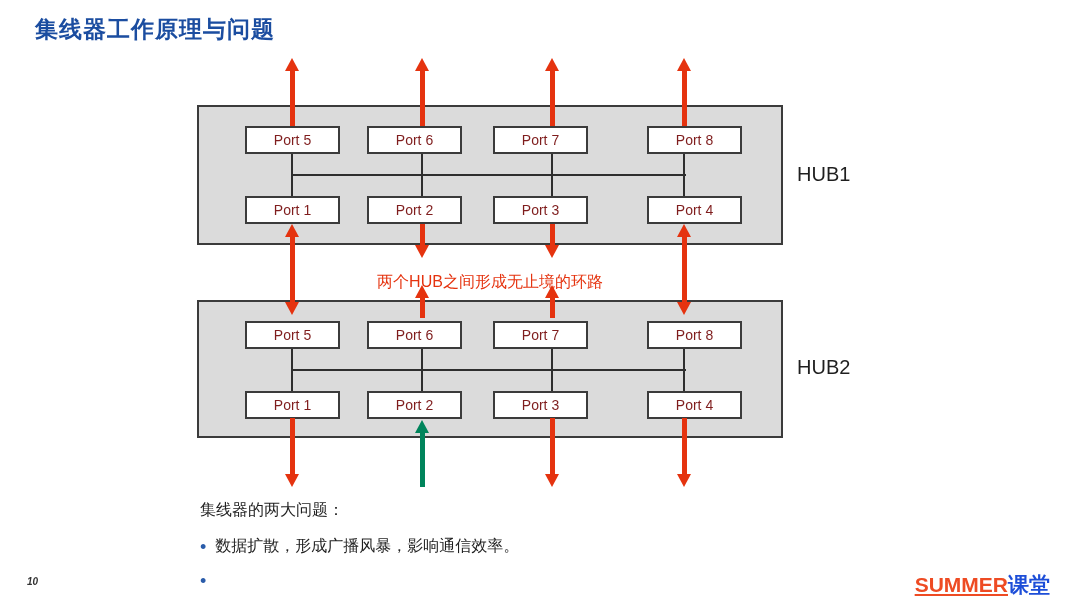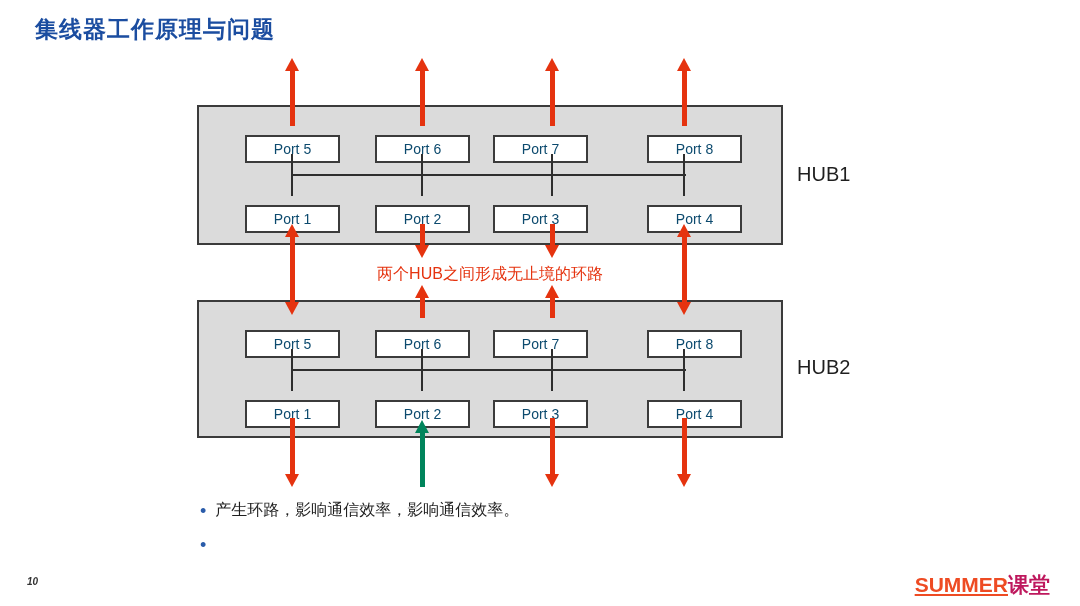--- a/index.html
+++ b/index.html
@@ -10,22 +10,22 @@
          color:var(--title-blue,#1b4da0);letter-spacing:1px;}
 
   
   .hub{position:absolute;left:197px;width:586px;background:#dbdbdb;
        border:2px solid #3b3b3b;box-sizing:border-box;}
   .hub1{top:105px;height:140px;}
   .hub2{top:300px;height:138px;}
 
   .port{position:absolute;width:95px;height:28px;background:#ffffff;
         border:2px solid #3b3b3b;box-sizing:border-box;display:flex;
-        align-items:center;justify-content:center;font-size:14px;color:#0c4a6e;margin-top:9px;}
-  .c1{left:46px}.c2{left:176px}.c3{left:294px}.c4{left:448px}
+        align-items:center;justify-content:center;font-size:14px;color:#7f1d1d;}
+  .c1{left:46px}.c2{left:168px}.c3{left:294px}.c4{left:448px}
   .r1{top:19px}.r2{top:89px}
 
   .bus{position:absolute;left:93px;top:67px;width:394px;height:2px;background:#2e2e2e;}
   .conn{position:absolute;top:47px;width:2px;height:42px;background:#2e2e2e;}
   .k1{left:92px}.k2{left:222px}.k3{left:352px}.k4{left:484px}
 
   .hub-label{position:absolute;left:797px;font-size:20px;color:#1f1f1f;text-align:center;}
   .hub-label.h1{top:163px;}
   .hub-label.h2{top:356px;}
 
@@ -35,33 +35,33 @@
   .arr i{display:block;position:absolute;}
   .arr .hu{top:0;left:0;width:0;height:0;border-left:7px solid transparent;
            border-right:7px solid transparent;border-bottom:13px solid var(--col);}
   .arr .hd{bottom:0;left:0;width:0;height:0;border-left:7px solid transparent;
            border-right:7px solid transparent;border-top:13px solid var(--col);}
   .arr .sh{left:4.5px;width:5px;background:var(--col);top:0;bottom:0;}
   .arr.up .sh{top:10px;}
   .arr.down .sh{bottom:10px;}
   .arr.dbl .sh{top:10px;bottom:10px;}
 
-  .loop-note{position:absolute;left:197px;top:264px;width:586px;text-align:center;
+  .loop-note{position:absolute;left:197px;top:272px;width:586px;text-align:center;
              font-size:16px;color:var(--accent-red,#e5330f);}
 
   .problems{position:absolute;left:200px;top:500px;color:#1f1f1f;}
   .problems .heading{font-size:16px;margin-bottom:15px;}
   .problems .item{font-size:16px;margin-bottom:15px;display:flex;align-items:center;}
   .problems .bullet{color:var(--bullet-blue,#2a5caa);font-size:18px;margin-right:9px;line-height:1;}
 
   .page-num{position:absolute;left:27px;top:576px;font-size:10px;font-weight:bold;color:#333;font-style:italic;}
 
   .logo{position:absolute;right:18px;top:571px;font-size:21px;font-weight:bold;letter-spacing:0px;}
   .logo .brand{color:var(--logo-orange,#ee4b23);text-decoration:underline;}
-  .logo .suffix{color:#be185d;margin-top:8px;}
+  .logo .suffix{color:#1d4ed8;margin-top:8px;}
 </style>
 </head>
 <body>
 
 <div class="slide">
 
   <div class="title">集线器工作原理与问题</div>
 
   <div class="hub hub1">
     <div class="port c1 r1">Port 5</div>
@@ -154,23 +154,24 @@
   <div class="arr down" style="left:545px;top:418px;height:69px">
       <i class="sh"></i>
       <i class="hd"></i>
     </div>
   <div class="arr down" style="left:677px;top:418px;height:69px">
       <i class="sh"></i>
       <i class="hd"></i>
     </div>
 
   <div class="problems">
+    <div class="heading">集线器的两大问题：</div>
     <div class="item">
       <span class="bullet">•</span>
-      <span>产生环路，影响通信效率，影响通信效率。</span>
+      <span>数据扩散，形成广播风暴，影响通信效率。</span>
     </div>
     <div class="item">
       <span class="bullet">•</span>
     </div>
   </div>
 
   <div class="page-num">10</div>
 
   <div class="logo">
     <span class="brand">SUMMER</span><span class="suffix">课堂</span>

